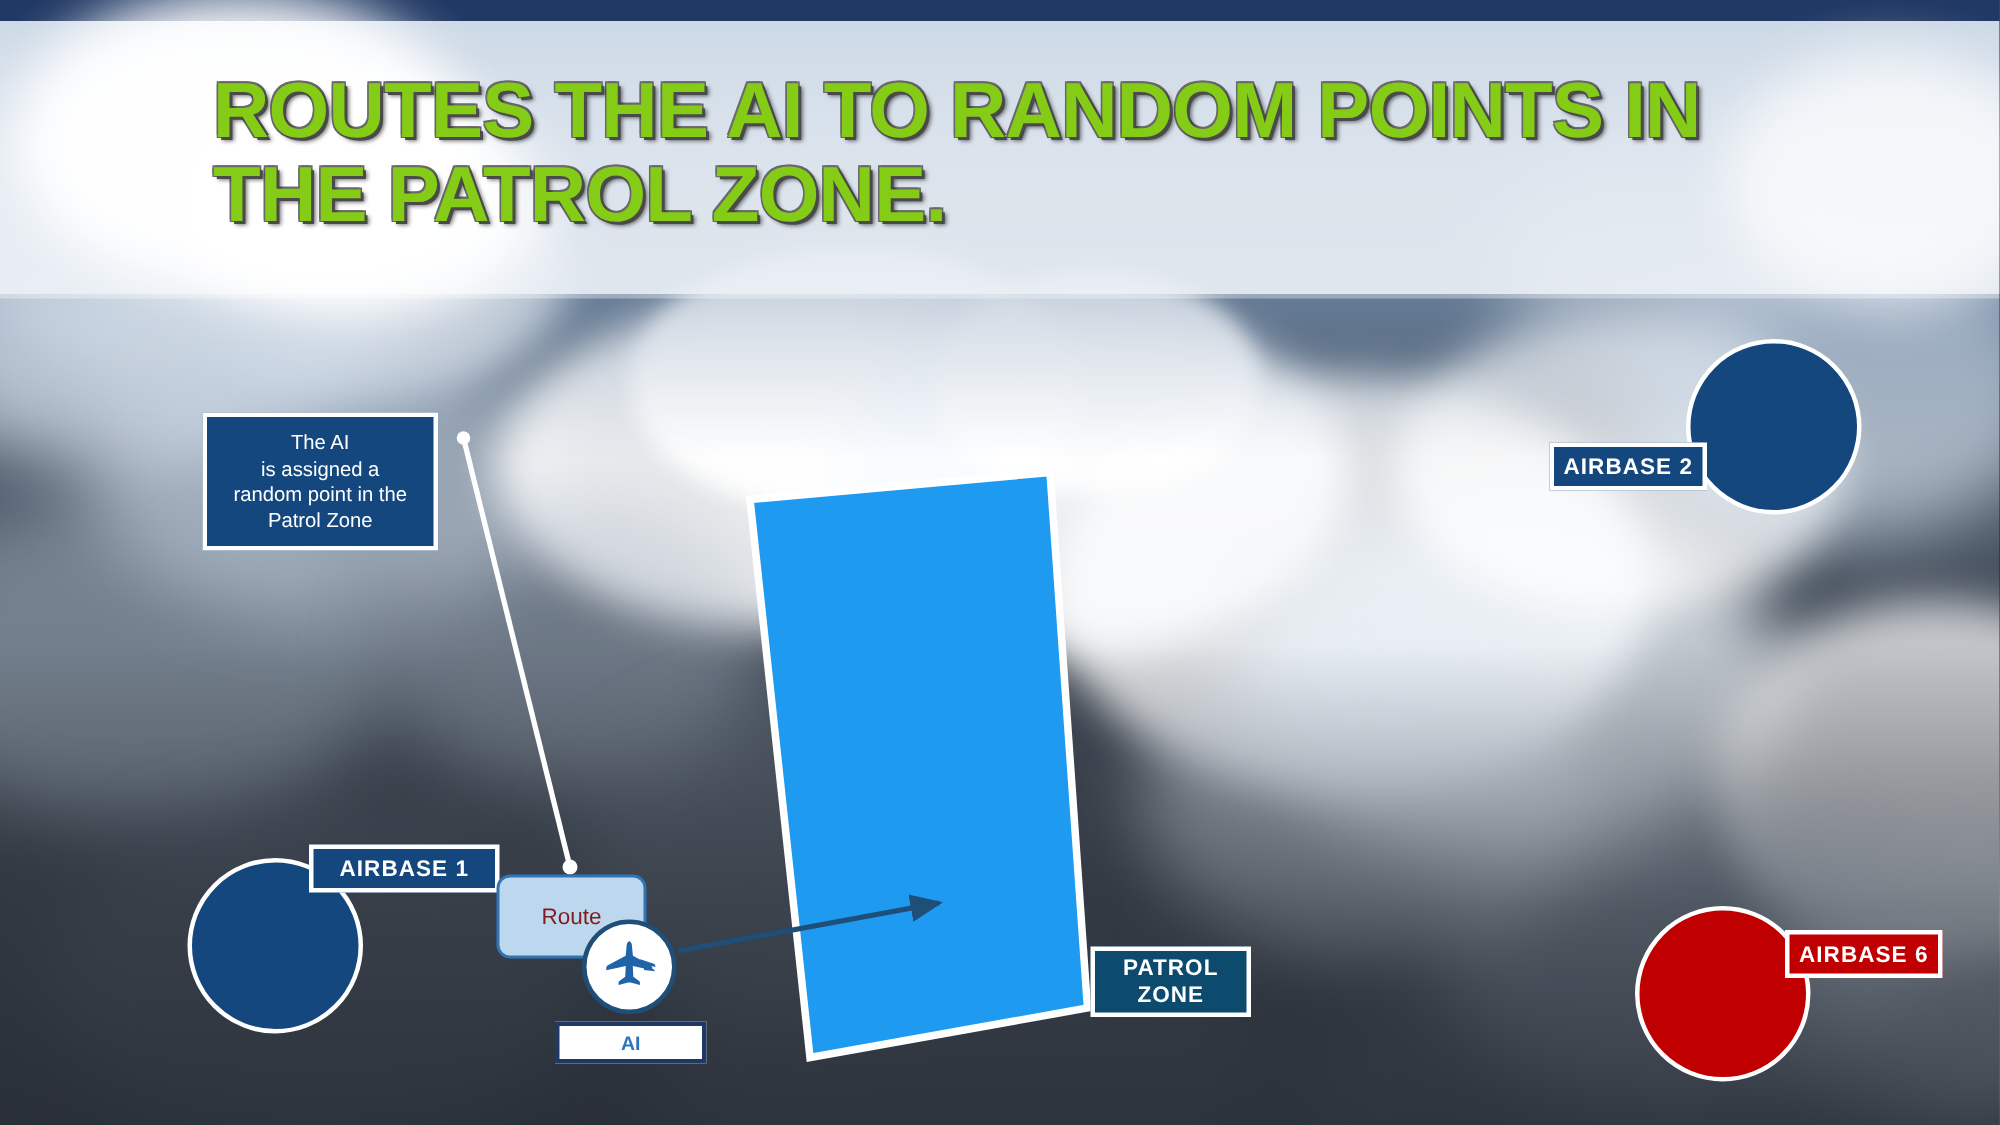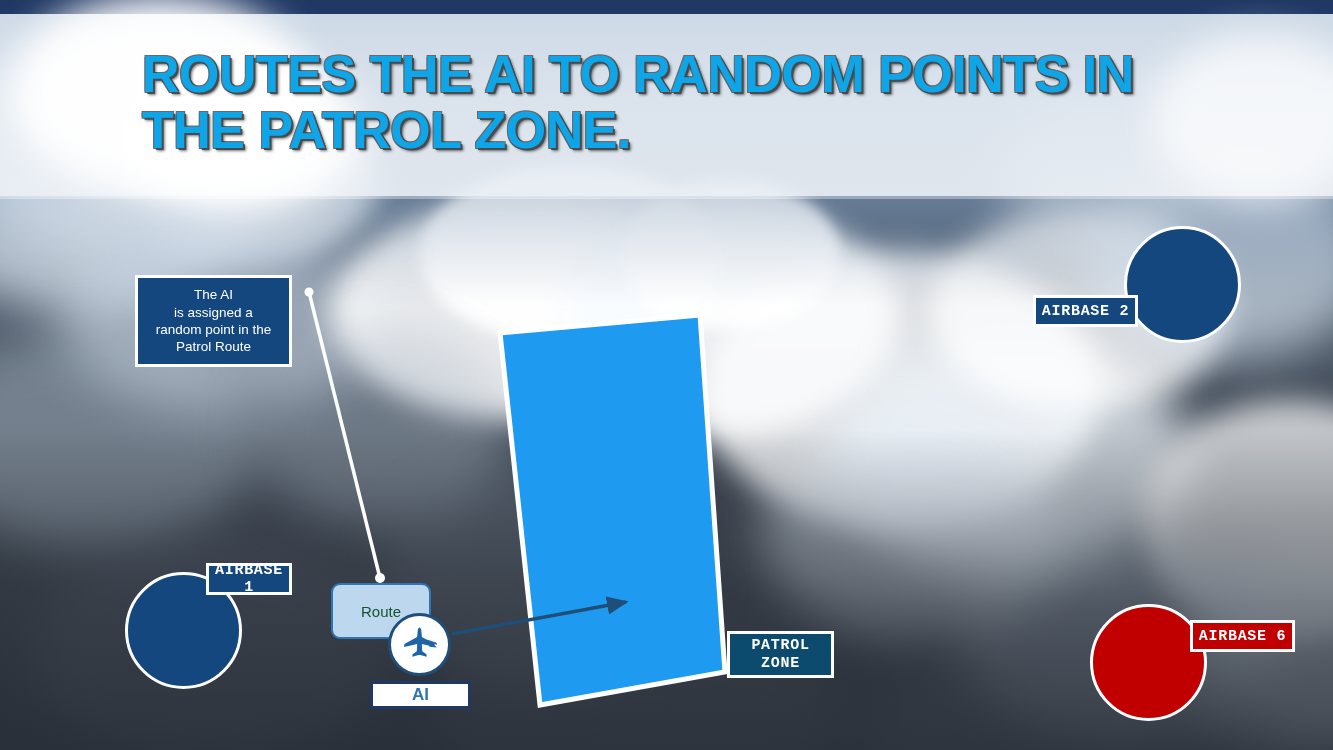--- a/index.html
+++ b/index.html
@@ -90,21 +90,21 @@
   .tc3 { left:1150px;top:20px;  width:220px; height:170px; background:rgba(255,255,255,.7); }
   .bottom-strip {
     position:absolute; left:0; top:196px; width:100%; height:3px;
     background:rgba(255,255,255,.35);
   }
 
   #slide-title {
     position:absolute; left:142px; top:46px; width:1050px;
     font-size: 52px; font-weight: bold; line-height: 1.08;
     letter-spacing: -0.5px;
-    color:#0ea5e9;
+    color:#84cc16;
     text-shadow:
        2px 2px 0 #4a4a4a, 3px 3px 3px rgba(0,0,0,.55),
       -1px -1px 0 #6a6a6a, 1px -1px 0 #6a6a6a, -1px 1px 0 #6a6a6a;
     white-space: pre-line;
   }
 
   
   .layer { position:absolute; inset:0; }
 
   .airbase-circle {
@@ -116,23 +116,22 @@
   #airbase2-circle { left:1124px; top:226px; width:117px; height:117px; background:#14477D; }
   #airbase4-circle { left:1090px; top:604px; width:117px; height:117px; background:#C00000; }
 
   .map-label {
     position:absolute; box-sizing:border-box;
     border:3px solid #ffffff;
     color:#ffffff;
     font-size:15px; font-weight:bold; letter-spacing:.7px;
     display:flex; align-items:center; justify-content:center;
     text-align:center;
-    font-family:Liberation Mono, monospace;
-  }
-  #airbase1-label { left:206px; top:563px; width:86px; height:32px; background:#14477D; }
+  }
+  #airbase1-label { left:206px; top:563px; width:127px; height:32px; background:#14477D; }
   #airbase2-label { left:1033px; top:295px; width:105px; height:32px; background:#14477D; }
   #airbase4-label { left:1190px; top:620px; width:105px; height:32px; background:#C00000; }
 
   
   #patrol-zone-svg { position:absolute; left:0; top:0; width:1333px; height:750px; overflow:visible; }
 
   #patrol-zone-label {
     left:727px; top:631px; width:107px; height:47px; background:#0c4a6e;
     line-height:1.15; font-size:15px;
     white-space:pre-line;
@@ -146,38 +145,38 @@
     color:#ffffff; font-size:13.5px; line-height:1.28;
     display:flex; align-items:center; justify-content:center; text-align:center;
     white-space:pre-line;
   }
 
   
   #route-box {
     position:absolute; left:331px; top:583px; width:100px; height:56px;
     box-sizing:border-box;
     background:#BDD7EE; border:2px solid #2E75B6; border-radius:9px;
-    color:#14532d; font-size:15px;
+    color:#7f1d1d; font-size:15px;
     display:flex; align-items:center; justify-content:center;
   }
 
   
   #ai-marker {
     position:absolute; left:388px; top:613px; width:63px; height:63px;
     border-radius:50%; background:#ffffff; border:3px solid #1F4E79;
     box-sizing:border-box;
     display:flex; align-items:center; justify-content:center;
   }
   #ai-marker svg { width:44px; height:44px; }
 
   #ai-label {
     position:absolute; left:370px; top:681px; width:101px; height:28px;
     box-sizing:border-box;
     background:#ffffff; border:3px solid #1F3864;
-    color:#2E75B6; font-size:17px; font-weight:bold;
+    color:#2E75B6; font-size:13px; font-weight:bold;
     display:flex; align-items:center; justify-content:center;
   }
 </style>
 </head>
 <body>
 
 <div id="slide">
 
   <div class="sky-base">
     <div class="cloud soft c1"></div>
@@ -246,21 +245,21 @@
 
     <div class="airbase-circle" id="airbase4-circle"></div>
     <div class="map-label" id="airbase4-label">AIRBASE 6</div>
 
     <div class="map-label" id="patrol-zone-label">PATROL
 ZONE</div>
 
     <div id="ai-callout">The AI
 is assigned a
 random point in the
-Patrol Route</div>
+Patrol Zone</div>
 
     <div id="route-box">Route</div>
 
     <div id="ai-marker">
       <svg viewBox="0 0 64 64" xmlns="http://www.w3.org/2000/svg" aria-hidden="true">
         <g fill="#1F64A8">
           <path d="M30.5 6.5c1.8 0 3.1 1.5 3.3 3.4l1.0 10.6 17.2 9.4c1.0 0.55 1.6 1.6 1.6 2.75v2.1l-18.9-4.3 0.55 10.6 5.6 4.0c0.5 0.35 0.8 0.95 0.8 1.6v2.4l-9.1-2.4h-2.5l-9.1 2.4v-2.4c0-0.65 0.3-1.25 0.8-1.6l5.6-4.0 0.55-10.6-18.9 4.3v-2.1c0-1.15 0.6-2.2 1.6-2.75l17.2-9.4 1.0-10.6c0.2-1.9 1.5-3.4 3.3-3.4z"></path>
           <path d="M42.0 24.0l13.0 4.3c0.9 0.3 1.5 1.1 1.5 2.05v1.2l-14.5-3.6z"></path>
           <path d="M45.5 32.0l9.0 1.5 2.0 2.2-11.0-1.2z"></path>
         </g>

